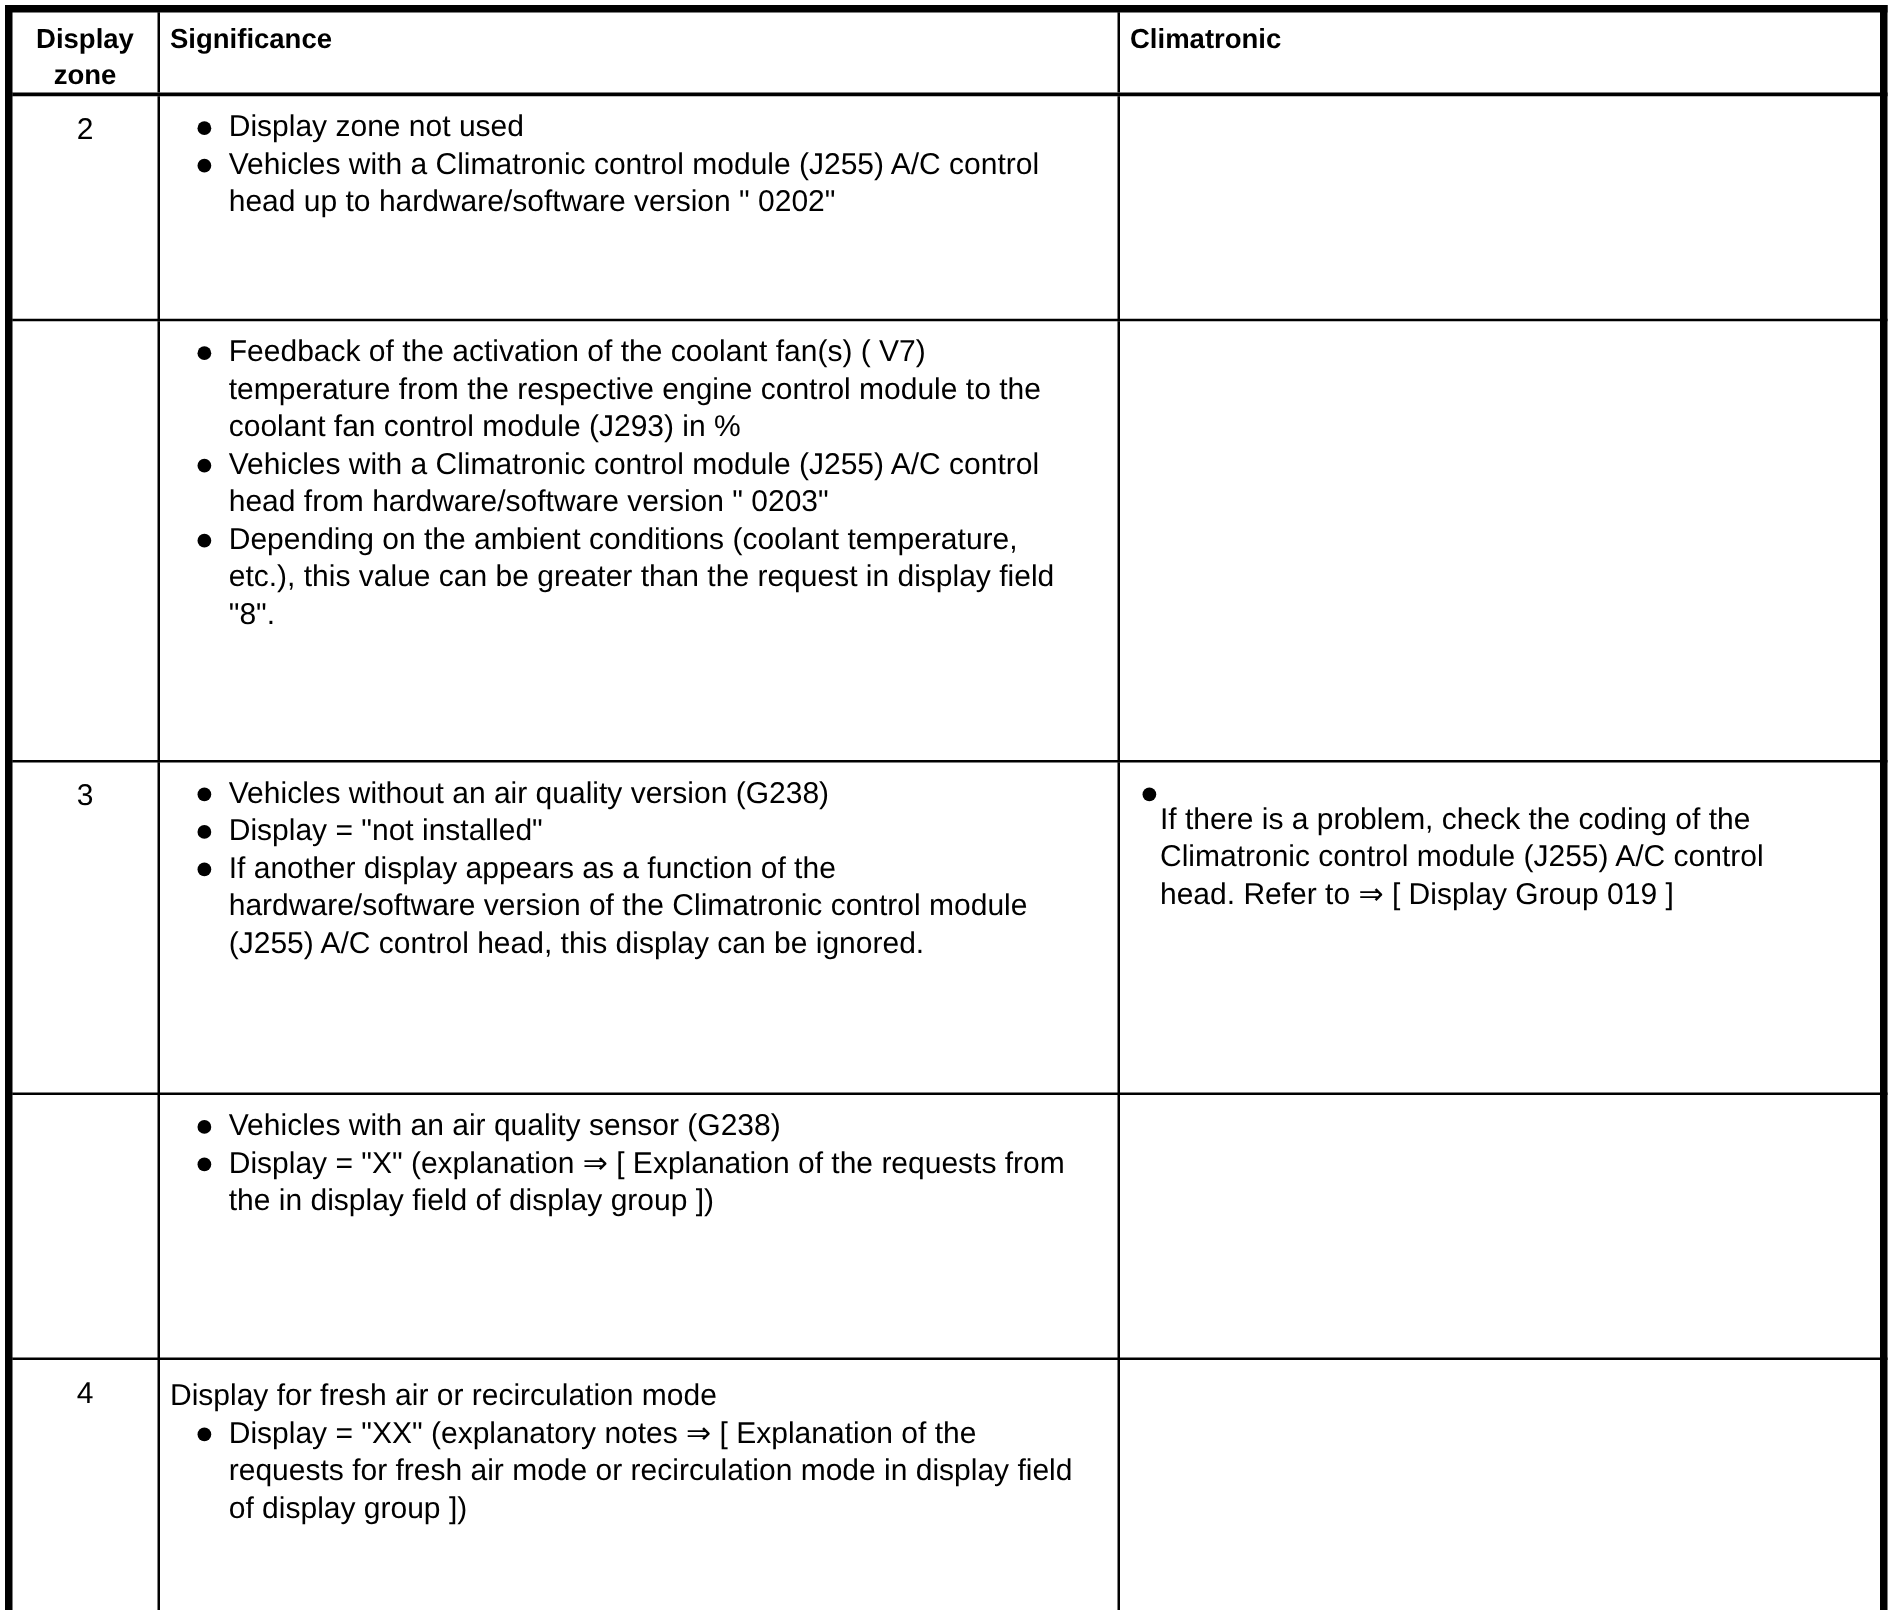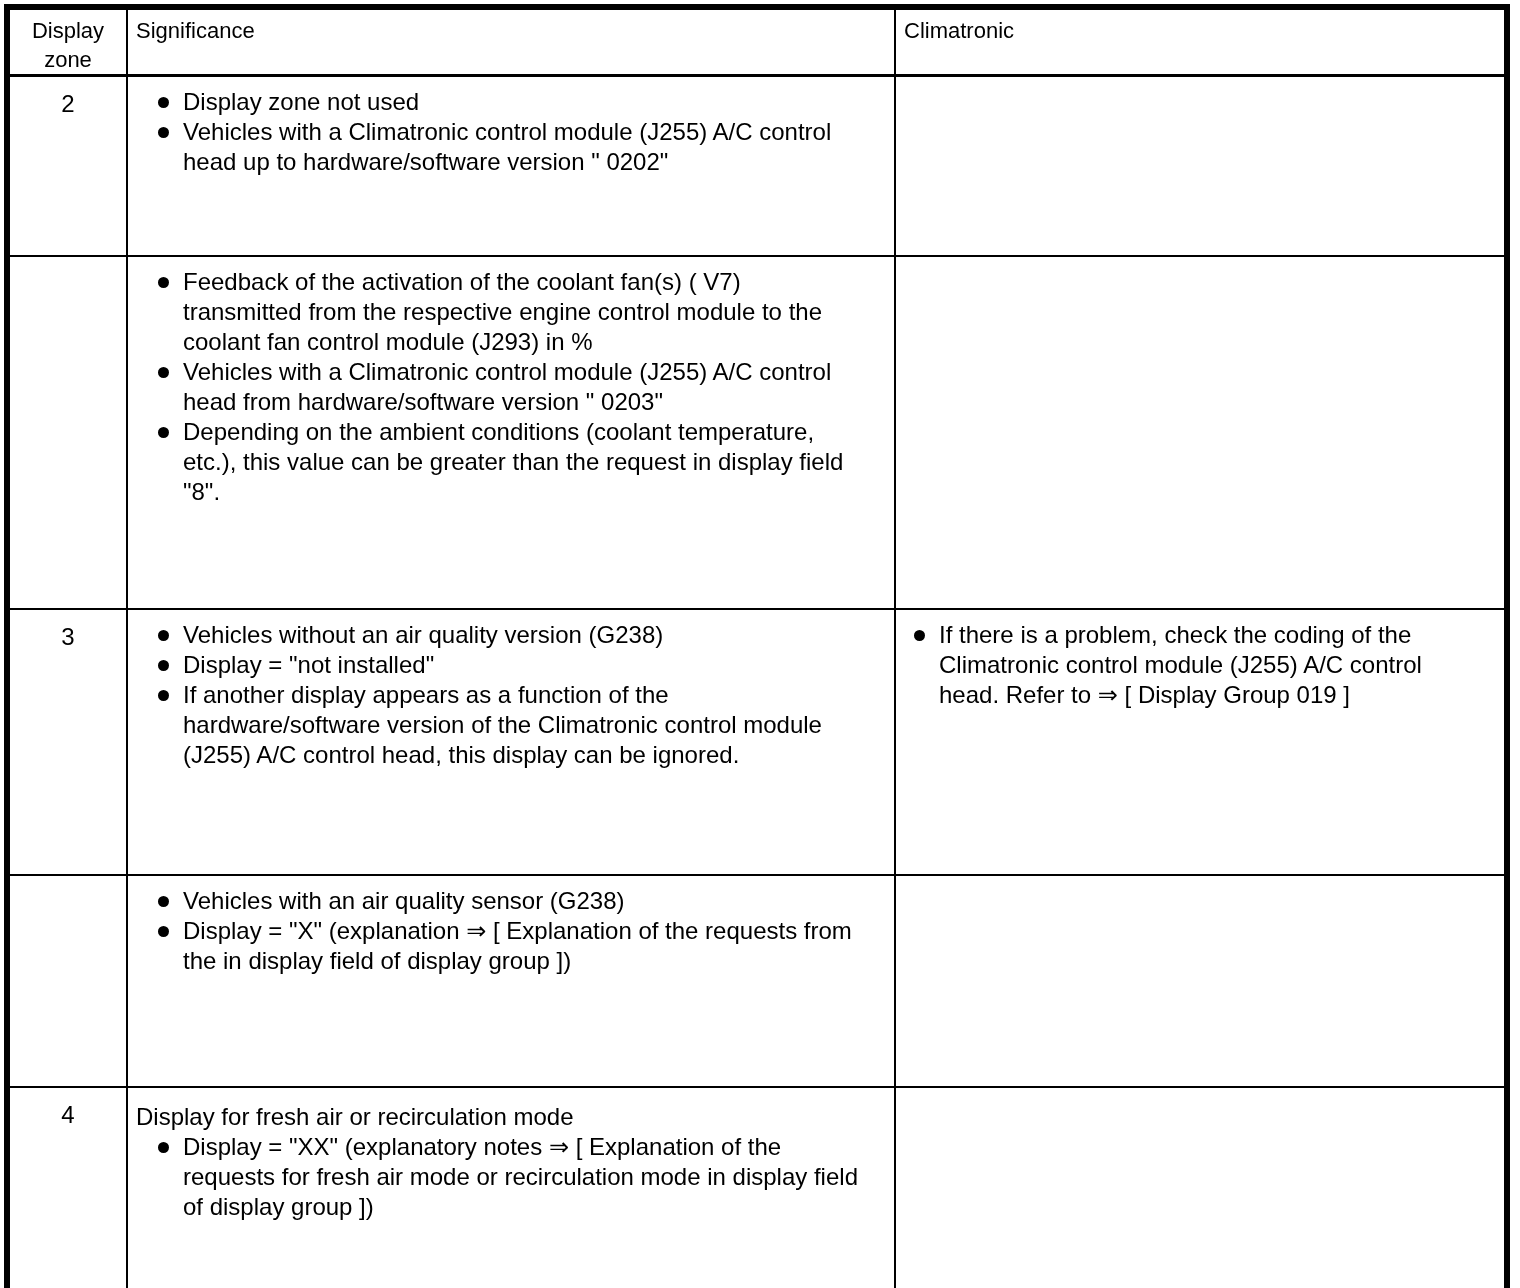--- a/index.html
+++ b/index.html
@@ -22,21 +22,21 @@
     border: 6px solid #000;
   }
   th, td {
     border: 2px solid #000;
     vertical-align: top;
     overflow: hidden;
   }
   thead th {
     border-bottom: 3px solid #000;
     font-size: 22px;
-    font-weight: normal;
+    font-weight: bold;
     line-height: 29px;
     text-align: left;
     padding: 6px 0 0 8px;
   }
   th.zone-head {
     text-align: center;
     white-space: pre-line;
     padding-left: 0;
   }
   td.zone-cell {
@@ -67,20 +67,21 @@
   .bullet-text {
     margin-left: 14px;
     white-space: pre-line;
   }
   .row-intro {
     margin-top: 4px;
     white-space: pre-line;
   }
   td.expl-cell .bullet-item {
     margin-left: 10px;
+    flex-direction: column;
   }
 </style>
 </head>
 <body>
 
 <table class="doc-table">
   <colgroup>
     <col style="width:120px">
     <col style="width:768px">
     <col>
@@ -110,21 +111,21 @@
       </td>
       <td class="content-cell expl-cell"></td>
     </tr>
 
     <tr style="height:353px">
       <td class="zone-cell"></td>
       <td class="content-cell">
         <div class="bullet-item">
           <span class="bullet-dot"></span>
           <span class="bullet-text">Feedback of the activation of the coolant fan(s) ( V7)
-transmitted from the respective engine control module to the
+temperature from the respective engine control module to the
 coolant fan control module (J293) in %</span>
         </div>
         <div class="bullet-item">
           <span class="bullet-dot"></span>
           <span class="bullet-text">Vehicles with a Climatronic control module (J255) A/C control
 head from hardware/software version " 0203"</span>
         </div>
         <div class="bullet-item">
           <span class="bullet-dot"></span>
           <span class="bullet-text">Depending on the ambient conditions (coolant temperature,

